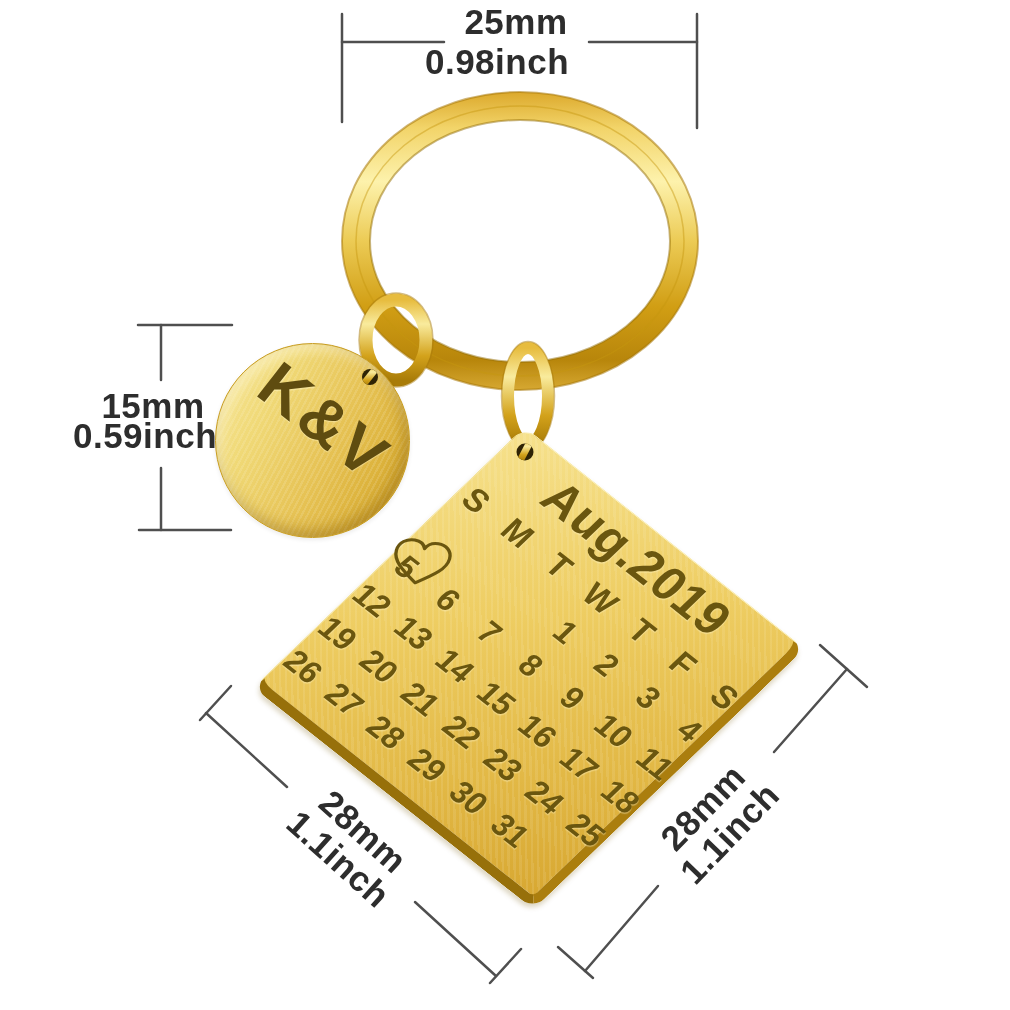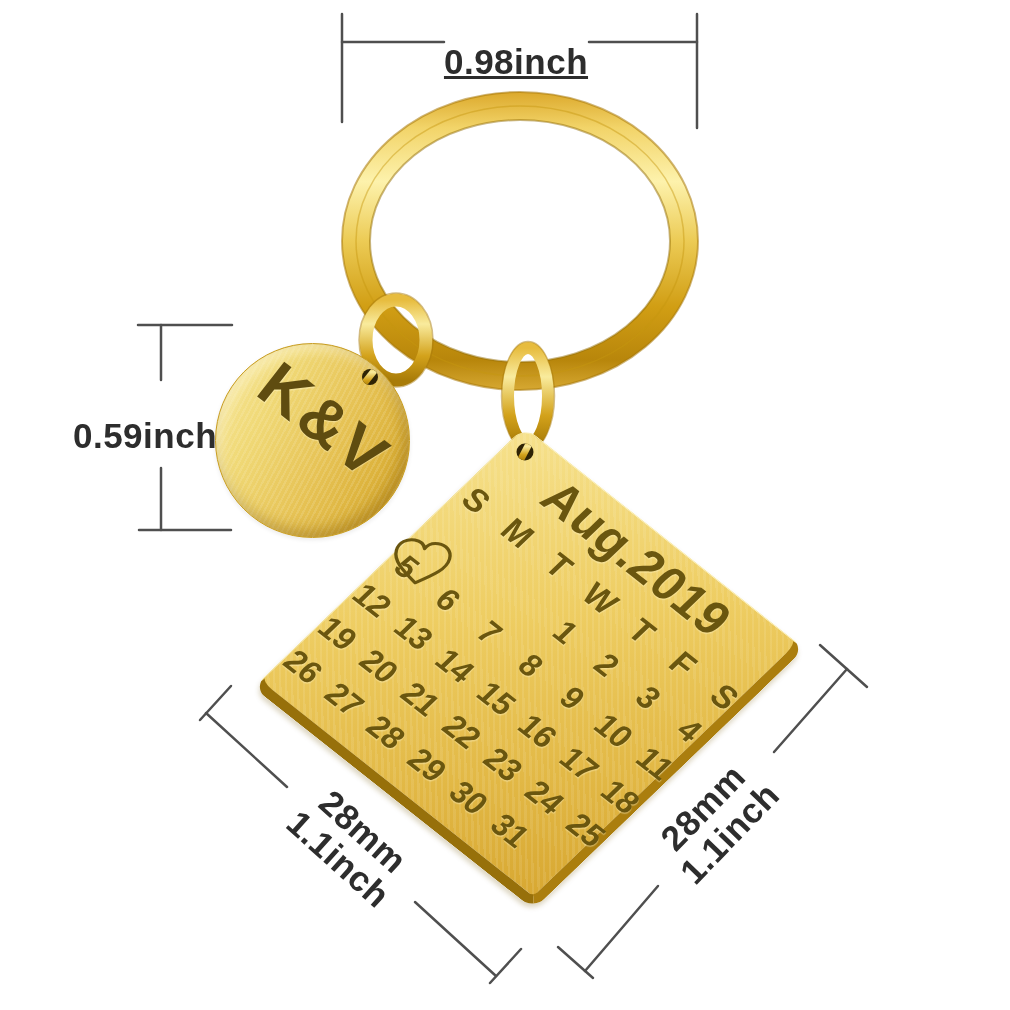--- a/index.html
+++ b/index.html
@@ -67,21 +67,21 @@
     position:absolute; left:2px; top:-15px; width:57px; height:51px;
     transform:rotate(-30deg);
   }
 
   
   .dim {
     position:absolute; z-index:5; color:#2d2d2d; font-size:35px; font-weight:600;
     letter-spacing:0.5px; text-align:center; white-space:nowrap;
   }
   #dimTopMm   { left:416px; top:2px;   width:200px; }
-  #dimTopInch { left:416px; top:42px;  width:200px;text-decoration:underline; }
+  #dimTopInch { left:397px; top:42px;  width:200px; }
   #dimLeftMm   { left:63px; top:386px; width:180px; }
   #dimLeftInch { left:55px; top:416px; width:180px; }
   #dimBL { left:351px; top:845px; transform:translate(-50%,-50%) rotate(42deg);  line-height:37px; }
   #dimBR { left:716px; top:820px; transform:translate(-50%,-50%) rotate(-46deg); line-height:37px; }
 </style>
 </head>
 <body>
 
 <div class="canvas">
 
@@ -217,22 +217,24 @@
     <g>
       <circle cx="370" cy="377" r="8" fill="#2e2305"></circle>
       <line x1="362" y1="386" x2="378" y2="366" stroke="url(#gSmall)" stroke-width="7" clip-path="url(#holeDisc)"></line>
     </g>
     <g>
       <circle cx="525" cy="452" r="8.5" fill="#2e2305"></circle>
       <line x1="520" y1="461" x2="531" y2="440" stroke="url(#gSmall)" stroke-width="7" clip-path="url(#holePlate)"></line>
     </g>
   </svg>
 
+  <div class="dim" id="dimTopMm">25mm</div>
   <div class="dim" id="dimTopInch">0.98inch</div>
 
+  <div class="dim" id="dimLeftMm">15mm</div>
   <div class="dim" id="dimLeftInch">0.59inch</div>
 
   <div class="dim" id="dimBL">
     <div>28mm</div>
     <div>1.1inch</div>
   </div>
 
   <div class="dim" id="dimBR">
     <div>28mm</div>
     <div>1.1inch</div>

